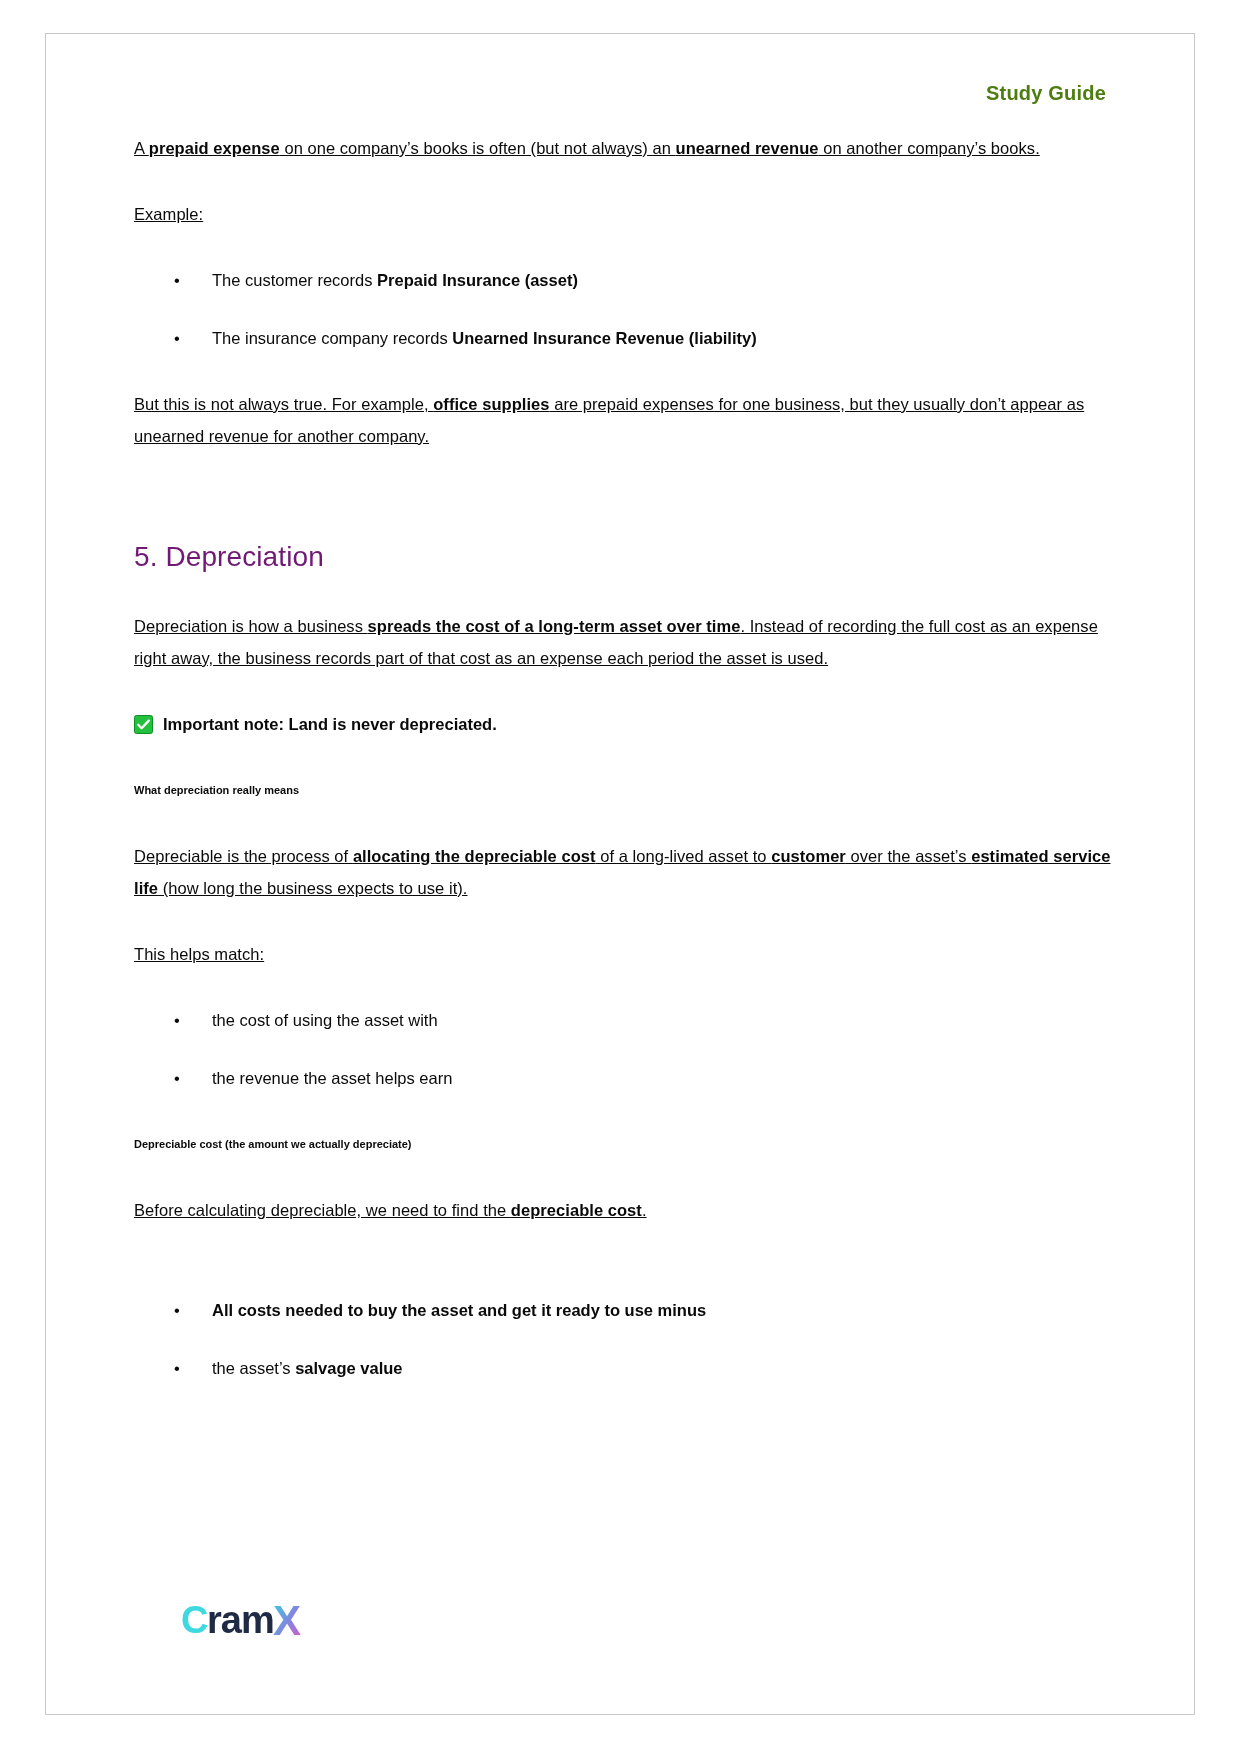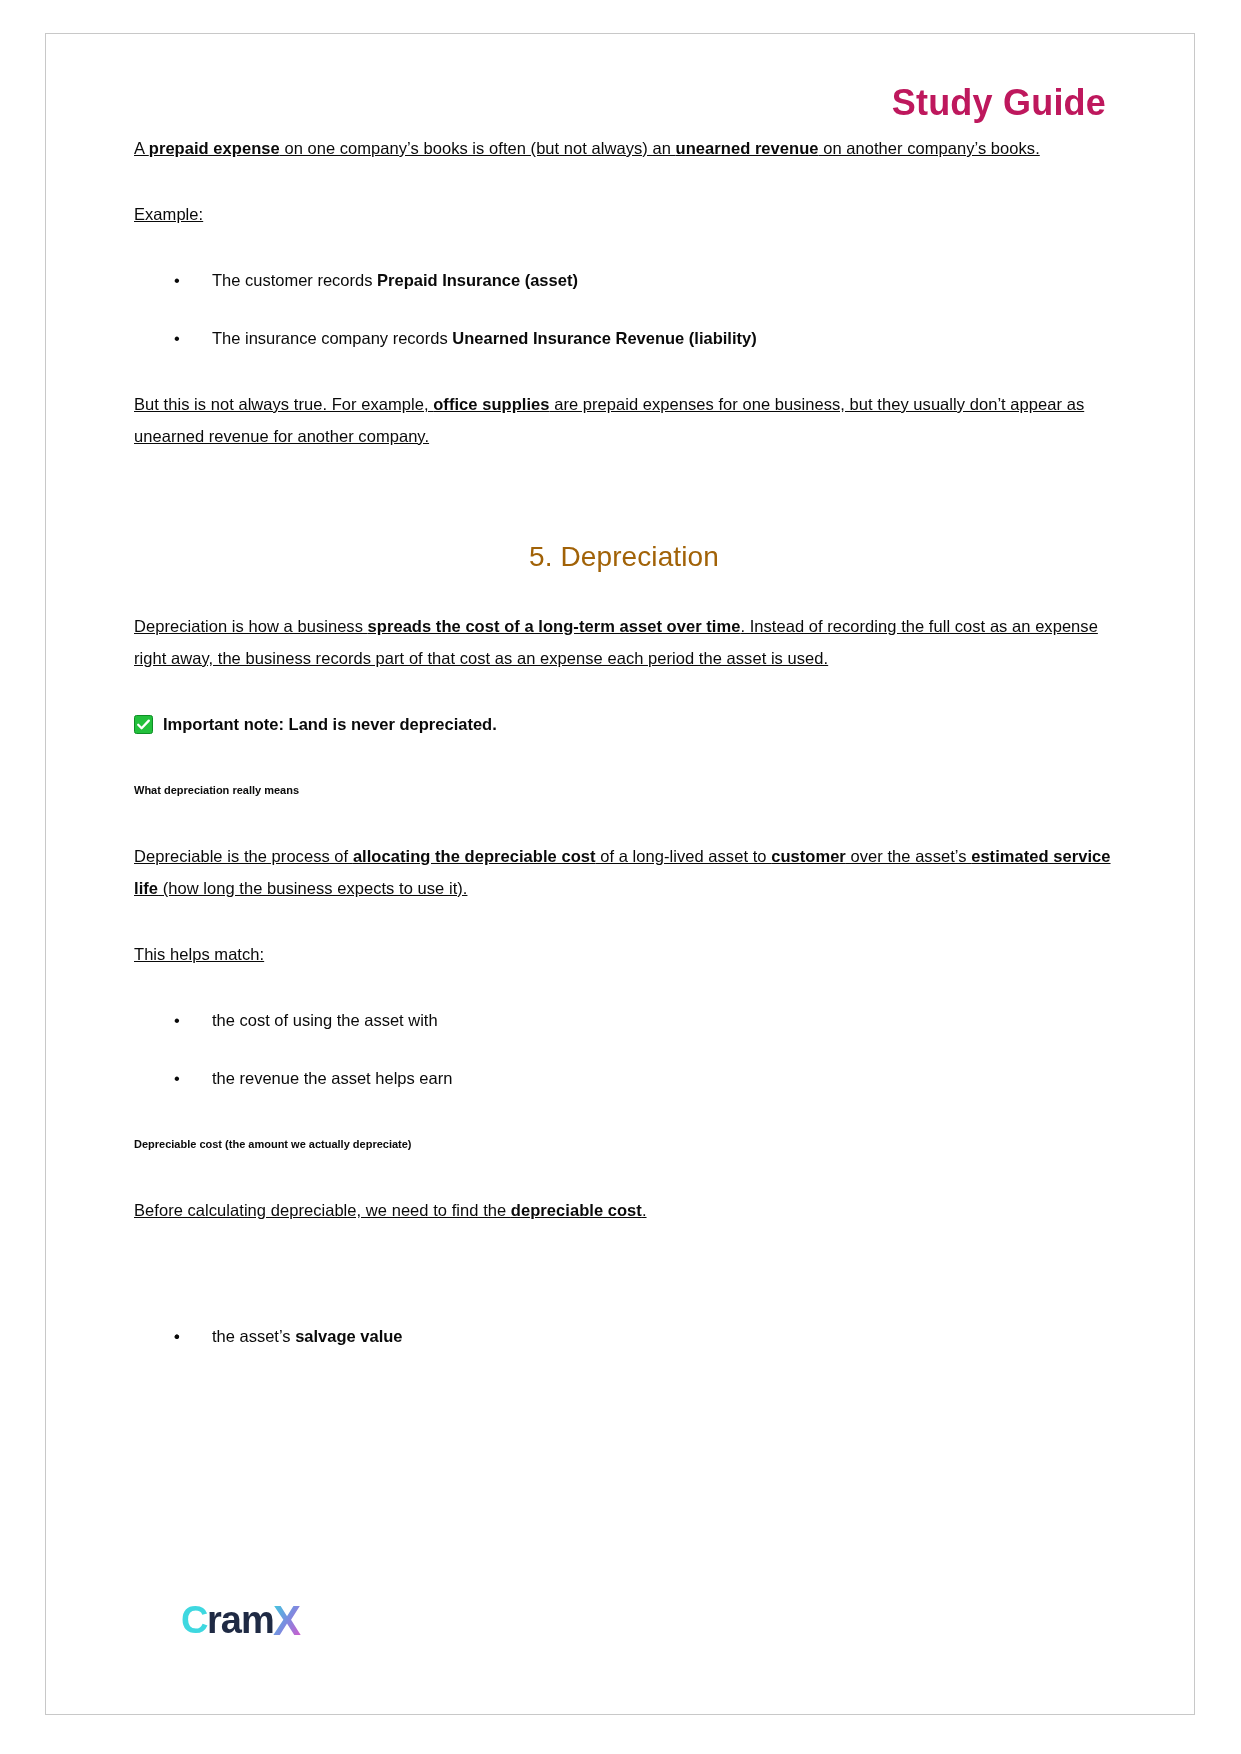--- a/index.html
+++ b/index.html
@@ -39,23 +39,23 @@
   .watermark svg { width: 100%; height: 100%; display: block; }
 
   
   .doc-header {
     position: absolute;
     right: 88px;
     top: 48px;
     z-index: 3;
   }
   .doc-header .title {
-    font-size: 36px;
+    font-size: 20px;
     font-weight: bold;
-    color: #be185d;
+    color: #4d7c0f;
     letter-spacing: 0.2px;
     white-space: nowrap;
   }
 
   
   .body-col {
     position: absolute;
     left: 88px;
     top: 98px;
     width: 980px;
@@ -93,24 +93,23 @@
     left: 40px;
     top: 0;
     font-size: 16.5px;
     line-height: 32px;
   }
 
   h2.section-heading {
     margin: 0;
     font-size: 28px;
     font-weight: normal;
-    color: #a16207;
+    color: #701a75;
     letter-spacing: 0.1px;
     line-height: 38px;
-    text-align: center;
   }
 
   .bold-head {
     font-size: 11px;
     line-height: 32px;
     color: #0a0a0a;
     font-weight: bold;
   }
 
   .note-line {
@@ -217,21 +216,21 @@
     <div class="gap-md"></div>
 
     <p class="para"><span>Before calculating depreciable, we need to find the </span><b>depreciable cost</b><span>.</span></p>
 
     <div class="gap-md"></div>
 
 
     <div class="gap-md"></div>
 
     <ul class="bullets">
-      <li><span class="dot">•</span></li>
+      <li><span class="dot">•</span><b>All costs needed to buy the asset and get it ready to use minus</b></li>
       <li><span class="dot">•</span><span>the asset’s </span><b>salvage value</b></li>
     </ul>
 
   </div>
 
   <div class="footer-logo">
     <svg viewBox="0 0 150 46" xmlns="http://www.w3.org/2000/svg" aria-hidden="true">
       <defs>
         <linearGradient id="xGrad" x1="0" y1="0" x2="1" y2="1">
           <stop offset="0%" stop-color="#35D6DE"></stop>

